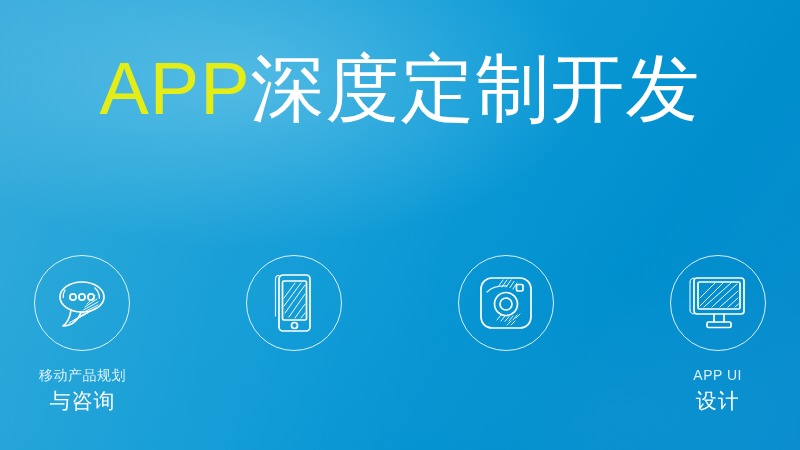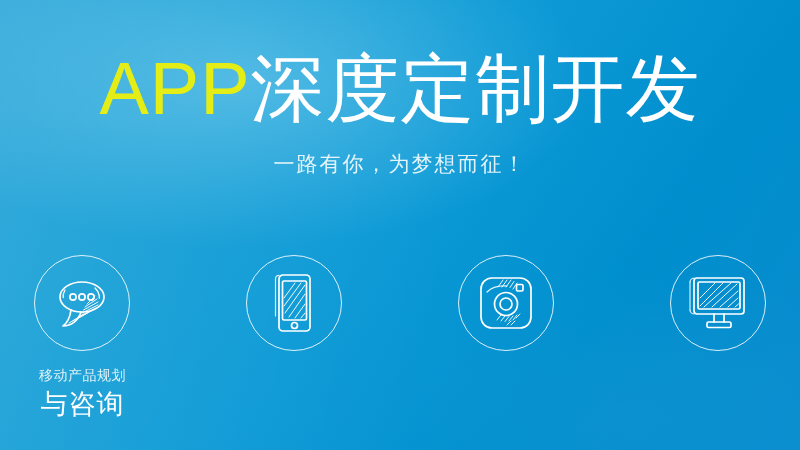--- a/index.html
+++ b/index.html
@@ -49,33 +49,32 @@
     display:flex;align-items:center;justify-content:center;
     box-sizing:border-box;
   }
   .circle svg{display:block;}
   .labels{margin-top:16px;text-align:center;line-height:1.25;}
   .label-top{
     font-size:14px;color:rgba(255,255,255,0.86);letter-spacing:0.5px;
     display:block;
   }
   .label-bottom{
-    font-size:27px;color:#ffffff;letter-spacing:1px;display:block;margin-top:3px;
+    font-size:21px;color:#ffffff;letter-spacing:1px;display:block;margin-top:3px;
   }
 </style>
 </head>
 <body>
 
 <div class="banner">
 
   <div class="headline">
     <span class="app">APP</span><span class="cn">深度定制开发</span>
   </div>
 
-  <div class="subtitle">一路有你，为梦想而征！</div>
 
   <div class="cards">
 
     <div class="card">
       <div class="circle">
         <span>
           <svg width="62" height="58" viewBox="0 0 62 58" fill="none" stroke="#ffffff" stroke-width="1.7" stroke-linecap="round" stroke-linejoin="round">
             <ellipse cx="31" cy="23" rx="22" ry="15"></ellipse>
             <path d="M20 36 C19 44 16 49 12 52 C20 52 27 47 30 38"></path>
             <path d="M14 16 C12.5 18.5 12 21 12.2 23.5" stroke-width="1.3"></path>
@@ -169,16 +168,20 @@
               <path d="M14 32 L37 9"></path>
               <path d="M18 33 L45 9"></path>
               <path d="M26 33 L51 10"></path>
               <path d="M34 33 L52 17"></path>
               <path d="M42 33 L52 24"></path>
               <path d="M49 33 L52.5 30"></path>
             </g>
           </svg>
         </span>
       </div>
+      <div class="labels">
+        <span class="label-top">APP UI</span>
+        <span class="label-bottom">设计</span>
+      </div>
     </div>
 
   </div>
 </div>
 
 </body></html>

